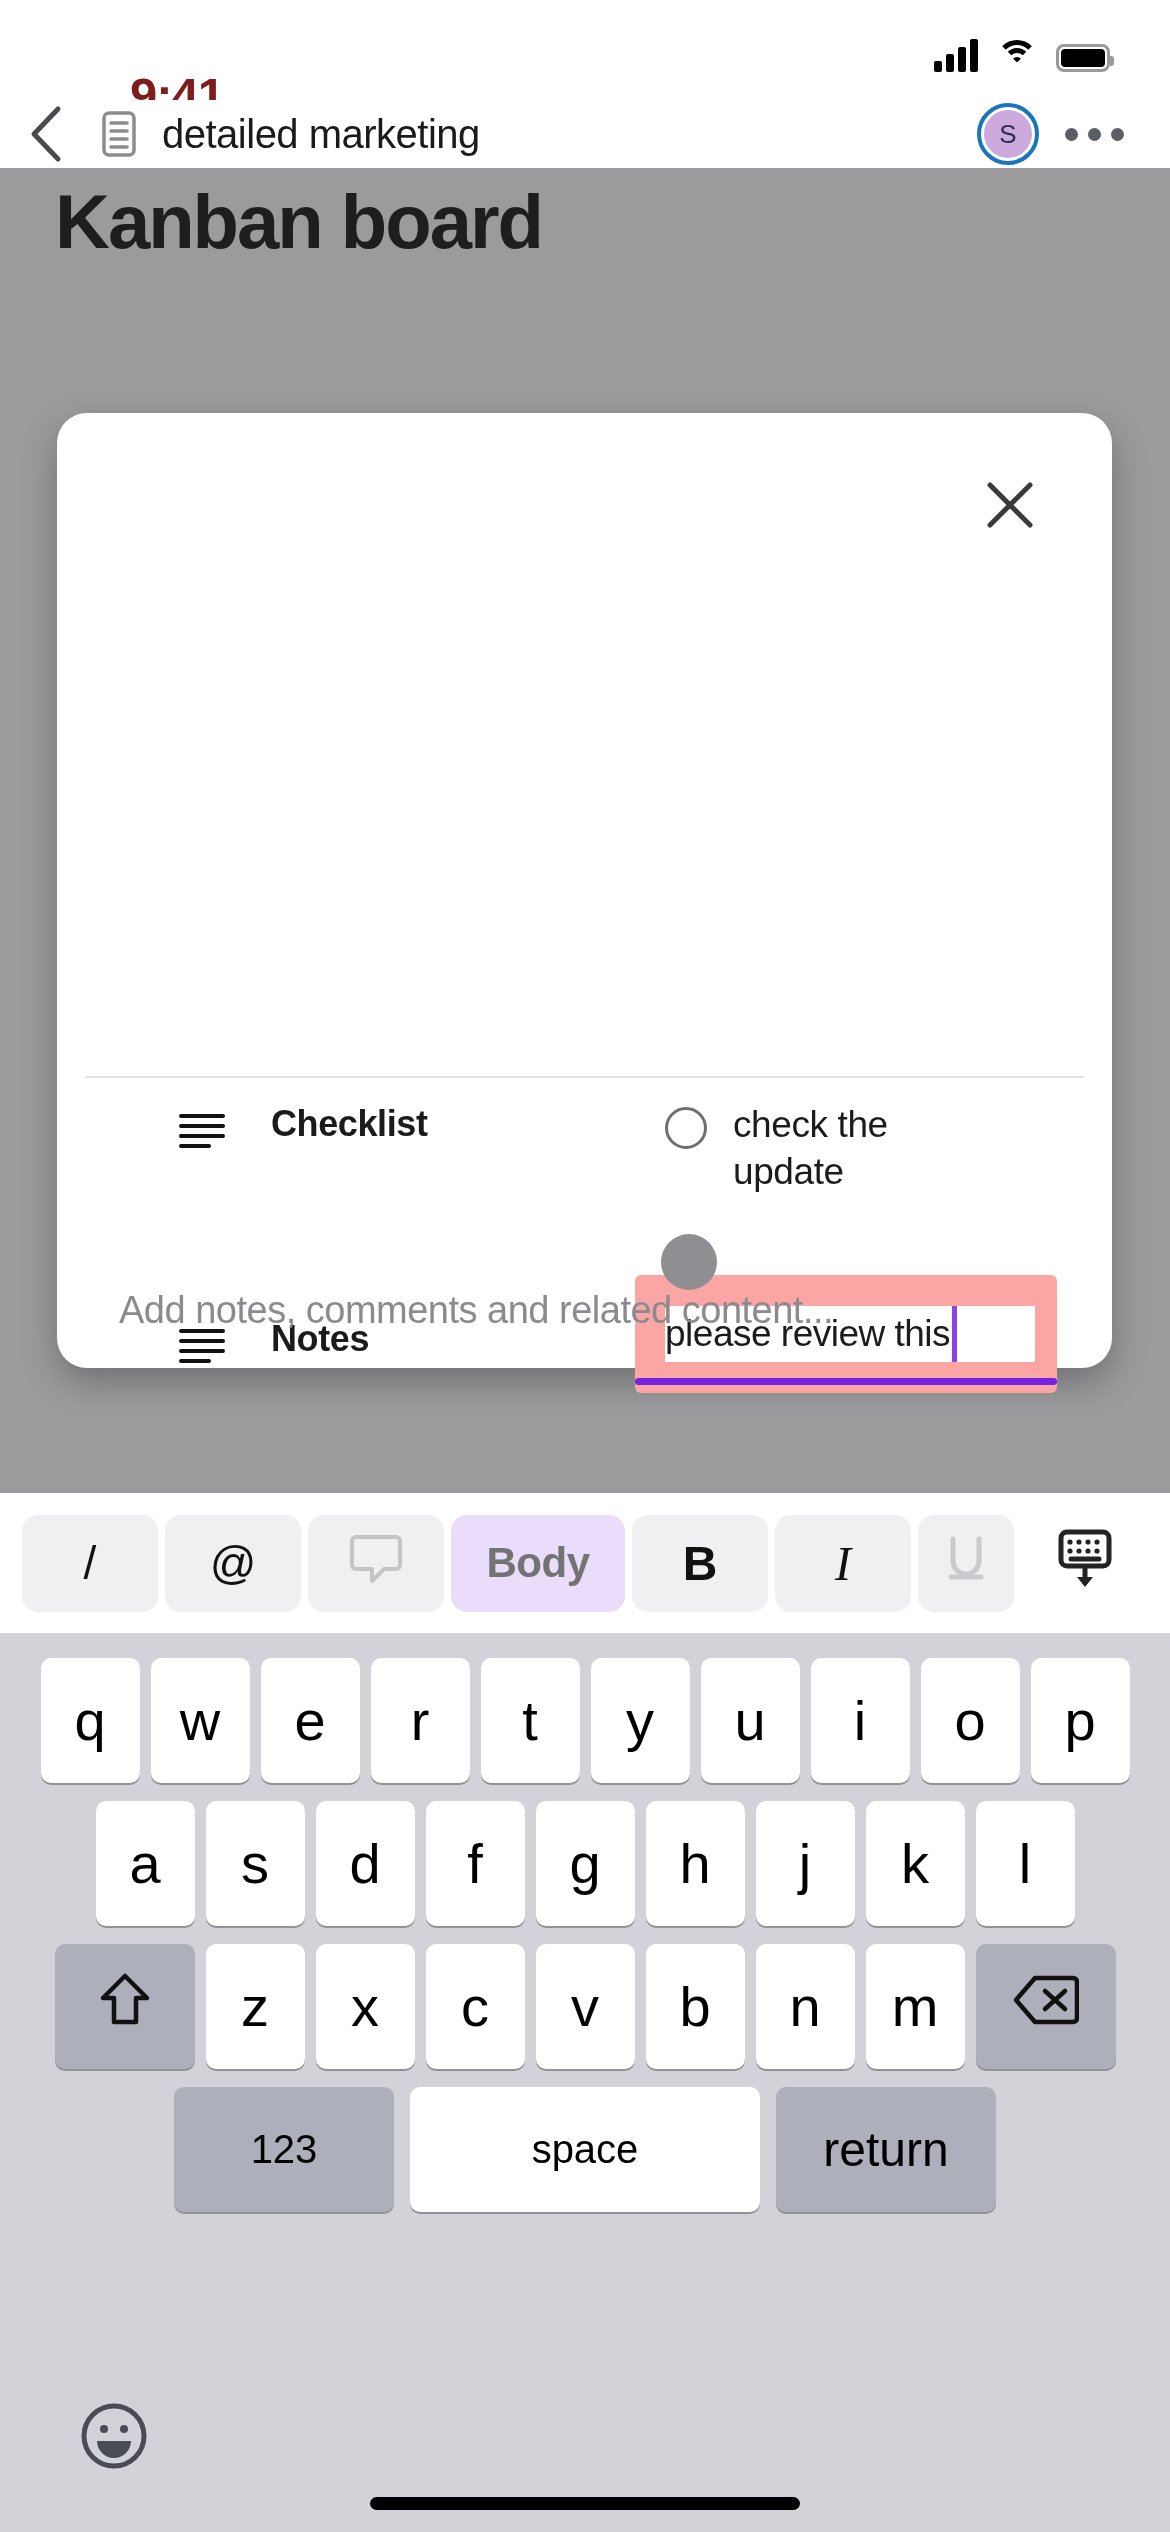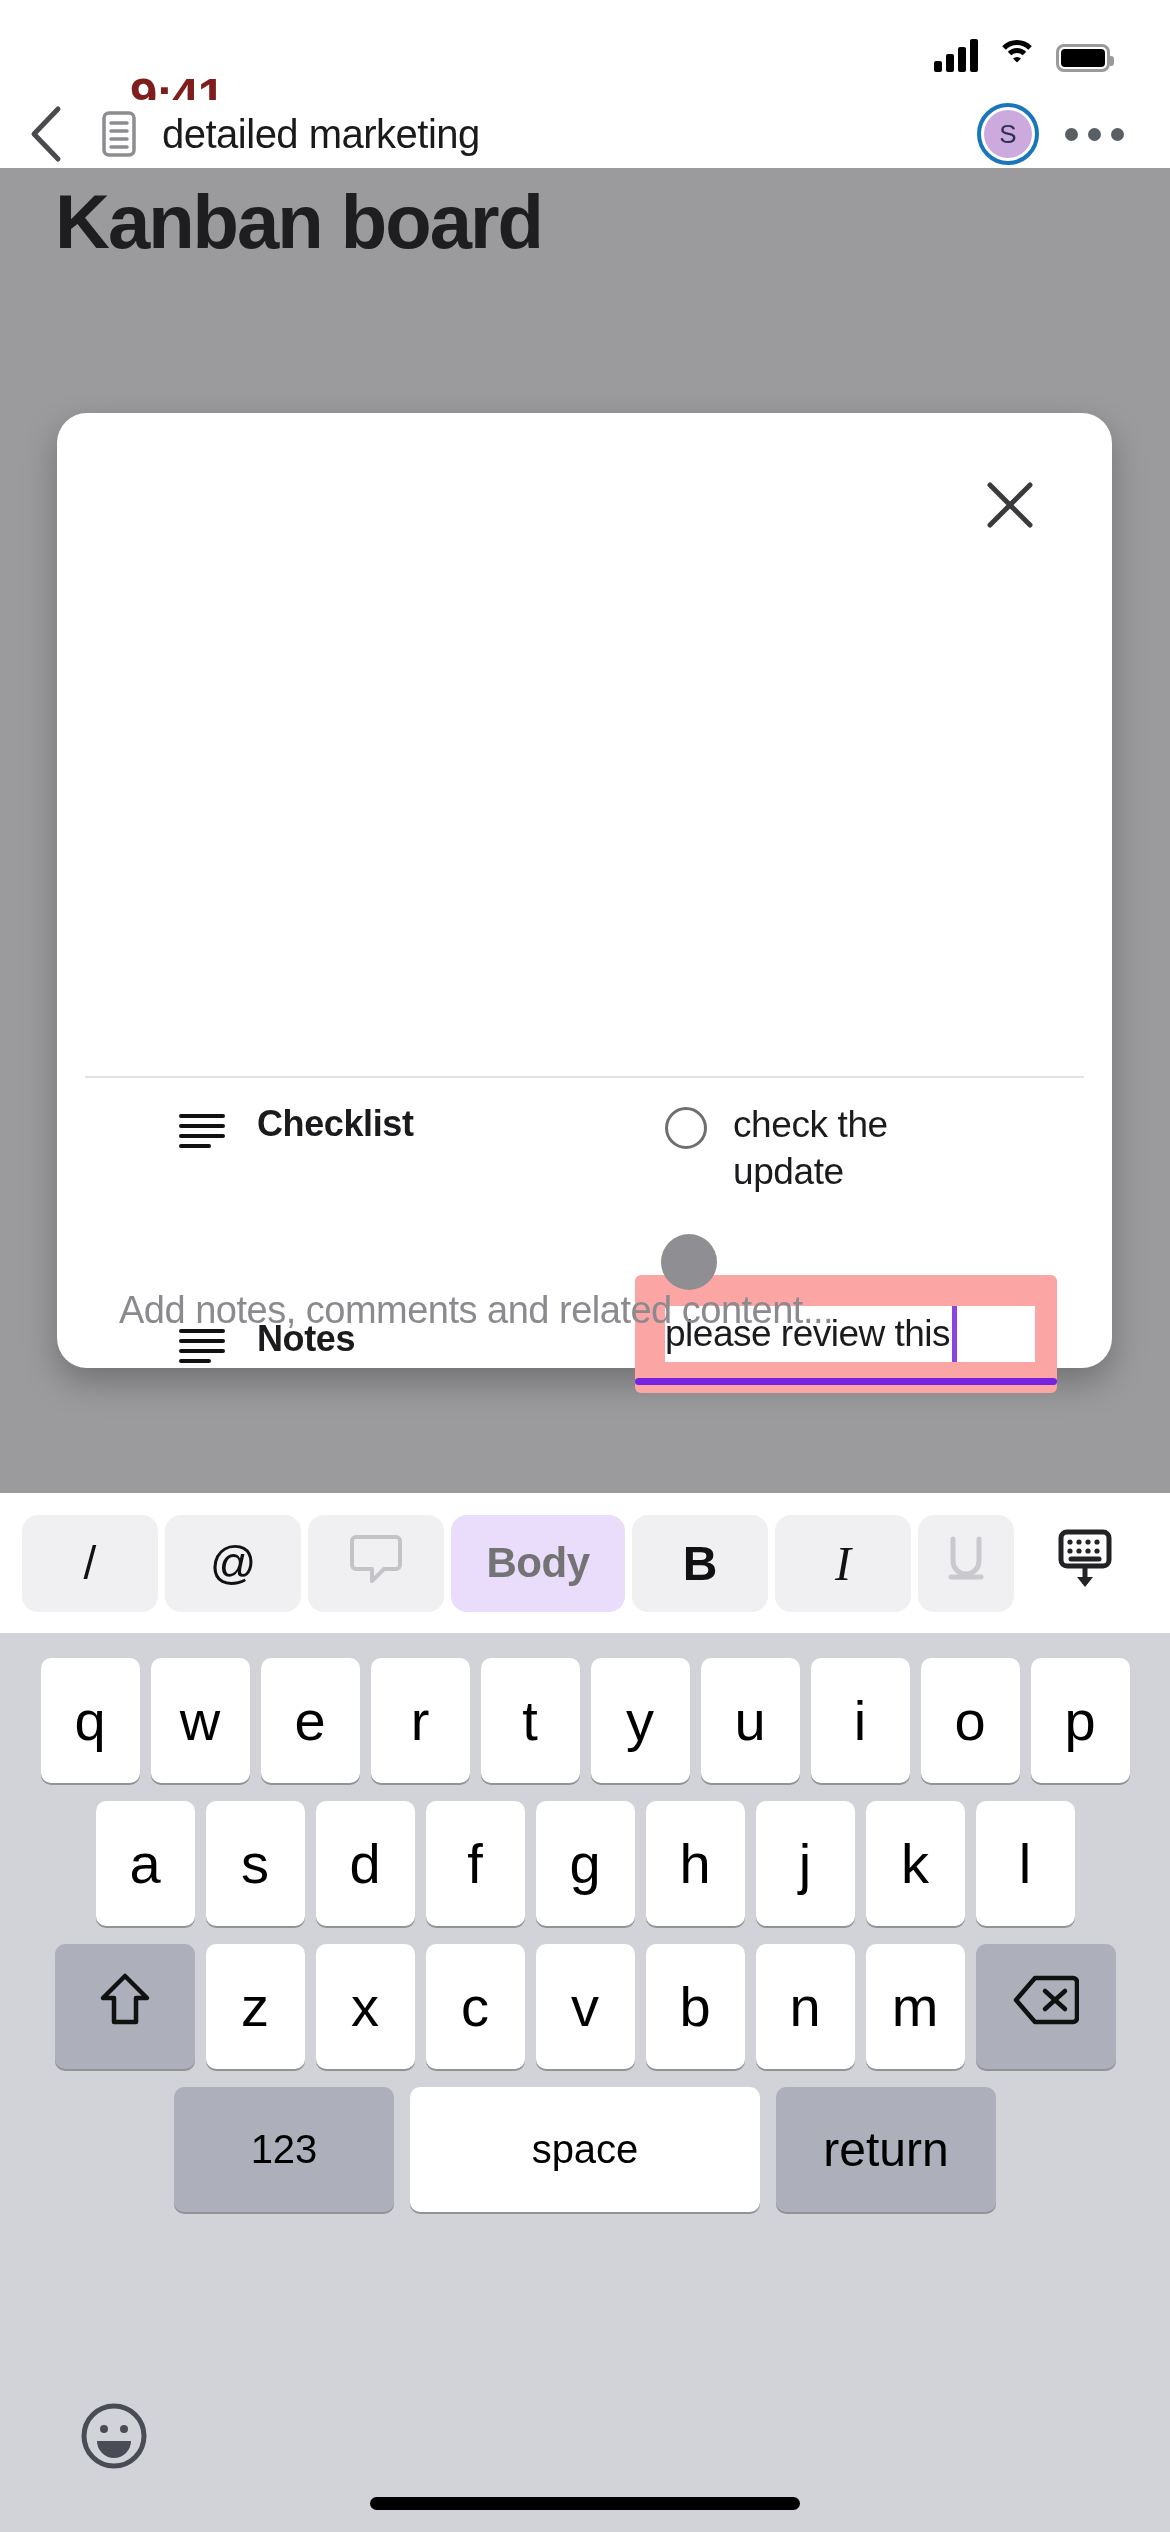--- a/index.html
+++ b/index.html
@@ -99,21 +99,21 @@
   }
   .modal-close {
     position:absolute; right:66px; top:58px; width:72px; height:72px;
     display:flex; align-items:center; justify-content:center;
   }
 
   .prop-row { position:absolute; display:flex; align-items:flex-start; }
   .prop-icon { width:56px; padding-top:9px; }
   .prop-label {
     font-size:36px; font-weight:700; color:#1b1b1d;
-    margin-left:22px; letter-spacing:-0.4px;
+    margin-left:36px; letter-spacing:-0.4px;
   }
   .prop-value { position:absolute; }
 
   .row-checklist { left:122px; top:690px; }
   .checklist-value { left:608px; top:688px; width:340px; display:flex; gap:26px; align-items:flex-start; }
   .cl-circle {
     width:42px; height:42px; border:3px solid #6f6f72; border-radius:50%;
     flex:none; margin-top:6px;
   }
   .cl-text { font-size:37px; color:#1b1b1d; line-height:1.28; letter-spacing:-0.4px; }

